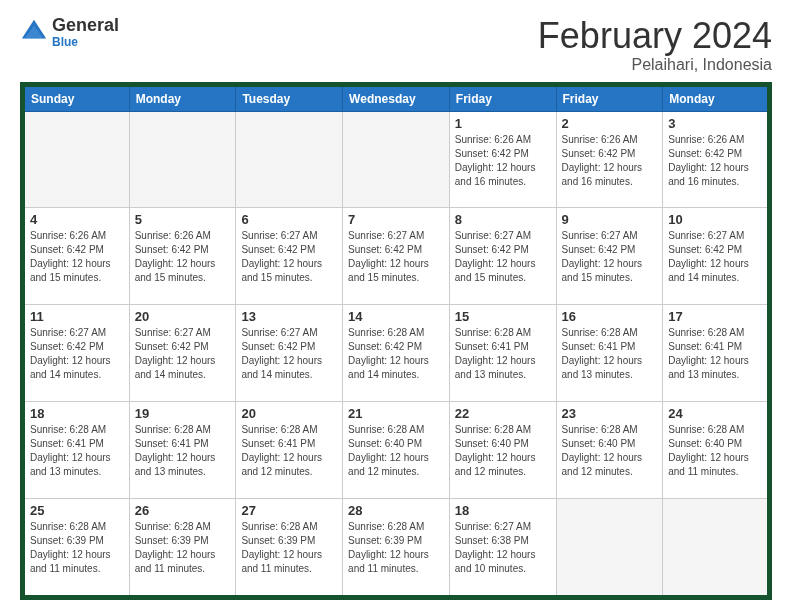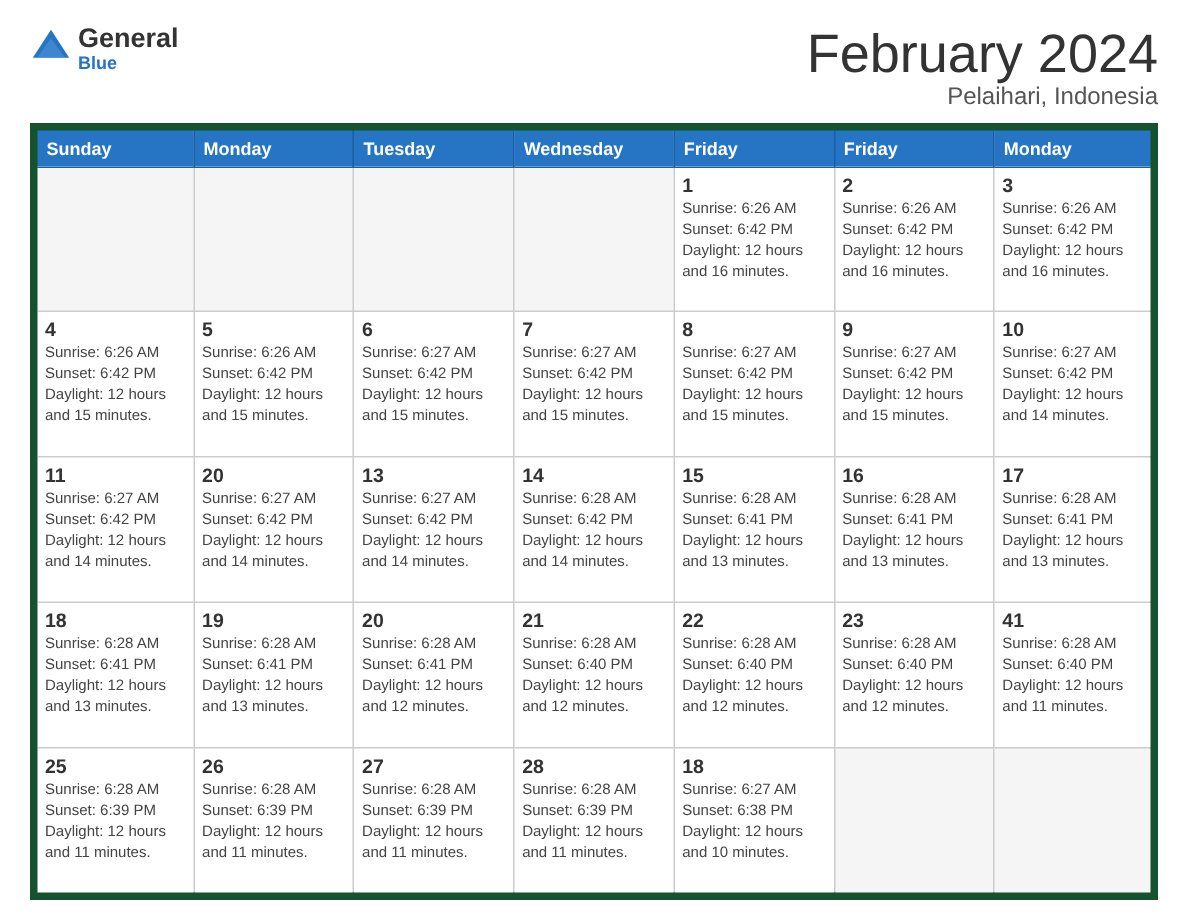--- a/index.html
+++ b/index.html
@@ -231,21 +231,21 @@
           </td>
           <td>
             <div class="day-number">22</div>
         <div class="day-info">Sunrise: 6:28 AM<br>Sunset: 6:40 PM<br>Daylight: 12 hours and 12 minutes.</div>
           </td>
           <td>
             <div class="day-number">23</div>
         <div class="day-info">Sunrise: 6:28 AM<br>Sunset: 6:40 PM<br>Daylight: 12 hours and 12 minutes.</div>
           </td>
           <td>
-            <div class="day-number">41</div>
+            <div class="day-number">24</div>
         <div class="day-info">Sunrise: 6:28 AM<br>Sunset: 6:40 PM<br>Daylight: 12 hours and 11 minutes.</div>
           </td>
         </tr>
         <tr>
           <td>
             <div class="day-number">25</div>
         <div class="day-info">Sunrise: 6:28 AM<br>Sunset: 6:39 PM<br>Daylight: 12 hours and 11 minutes.</div>
           </td>
           <td>
             <div class="day-number">26</div>

